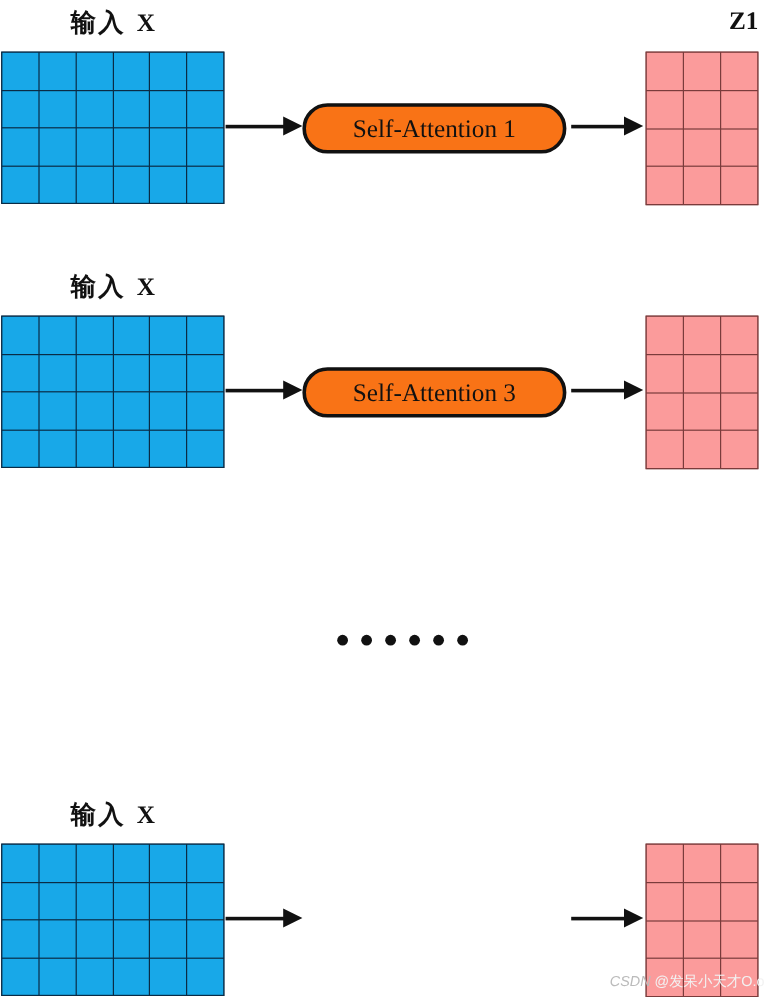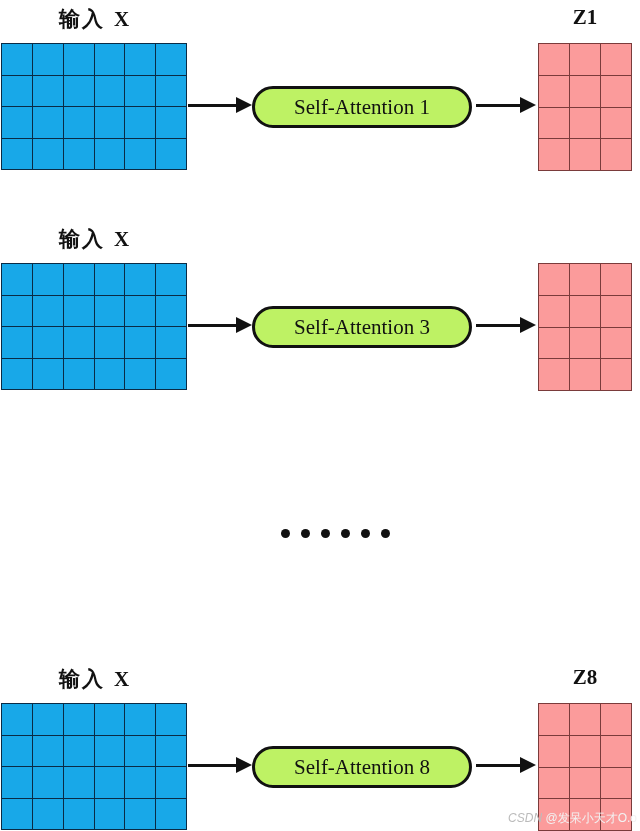--- a/index.html
+++ b/index.html
@@ -13,21 +13,21 @@
   .row-8{top:660px;}
 
   .input-label{
     position:absolute;left:0;top:5px;width:188px;text-align:center;
     font-size:21px;font-weight:bold;white-space:nowrap;
   }
   .input-label .cn{font-family:Liberation Sans, sans-serif;letter-spacing:2px;}
   .input-label .var{font-family:"Liberation Serif",serif;margin-left:9px;}
 
   .output-label{
-    position:absolute;left:538px;top:5px;width:94px;text-align:center;
+    position:absolute;left:538px;top:5px;width:94px;text-align:right;
     font-size:21px;font-weight:bold;
   }
 
   .matrix{
     position:absolute;display:grid;gap:1px;box-sizing:border-box;
   }
   .matrix.input{
     left:1px;top:43px;width:186px;height:127px;
     background:var(--input-line);border:1px solid var(--input-line);
   }
@@ -44,21 +44,21 @@
   .arrow-head{
     position:absolute;top:97px;width:0;height:0;
     border-top:8px solid transparent;border-bottom:8px solid transparent;
     border-left:16px solid var(--stroke);
   }
   .arrow-head.a{left:236px;}
   .arrow-head.b{left:520px;}
 
   .sa-box{
     position:absolute;left:252px;top:86px;width:214px;height:36px;
-    border:3px solid var(--stroke);border-radius:21px;background:#bef264;
+    border:3px solid var(--stroke);border-radius:21px;background:#f97316;
     display:flex;align-items:center;justify-content:center;
     font-size:21px;white-space:nowrap;
   }
 
   .dots{position:absolute;left:281px;top:529px;display:flex;gap:11px;}
   .dot{width:9px;height:9px;border-radius:50%;background:var(--stroke);}
 
   .watermark{
     position:absolute;top:810px;right:3px;font-size:12px;
     font-family:"Liberation Sans",sans-serif;white-space:nowrap;
@@ -180,21 +180,20 @@
       <div class="dot"></div>
       <div class="dot"></div>
       <div class="dot"></div>
       <div class="dot"></div>
     </div>
 
   <div class="row row-8">
     <div class="input-label">
       <span class="cn">输入</span><span class="var">X</span>
     </div>
-    <div class="output-label">Z8</div>
     <div class="matrix input" style="grid-template-columns: repeat(6, 1fr); grid-template-rows: repeat(4, 1fr);">
         <div class="cell"></div>
         <div class="cell"></div>
         <div class="cell"></div>
         <div class="cell"></div>
         <div class="cell"></div>
         <div class="cell"></div>
         <div class="cell"></div>
         <div class="cell"></div>
         <div class="cell"></div>
@@ -209,21 +208,20 @@
         <div class="cell"></div>
         <div class="cell"></div>
         <div class="cell"></div>
         <div class="cell"></div>
         <div class="cell"></div>
         <div class="cell"></div>
         <div class="cell"></div>
       </div>
     <div class="arrow-line a"></div>
     <div class="arrow-head a"></div>
-    <div class="sa-box">Self-Attention 8</div>
     <div class="arrow-line b"></div>
     <div class="arrow-head b"></div>
     <div class="matrix output" style="grid-template-columns: repeat(3, 1fr); grid-template-rows: repeat(4, 1fr);">
         <div class="cell"></div>
         <div class="cell"></div>
         <div class="cell"></div>
         <div class="cell"></div>
         <div class="cell"></div>
         <div class="cell"></div>
         <div class="cell"></div>

